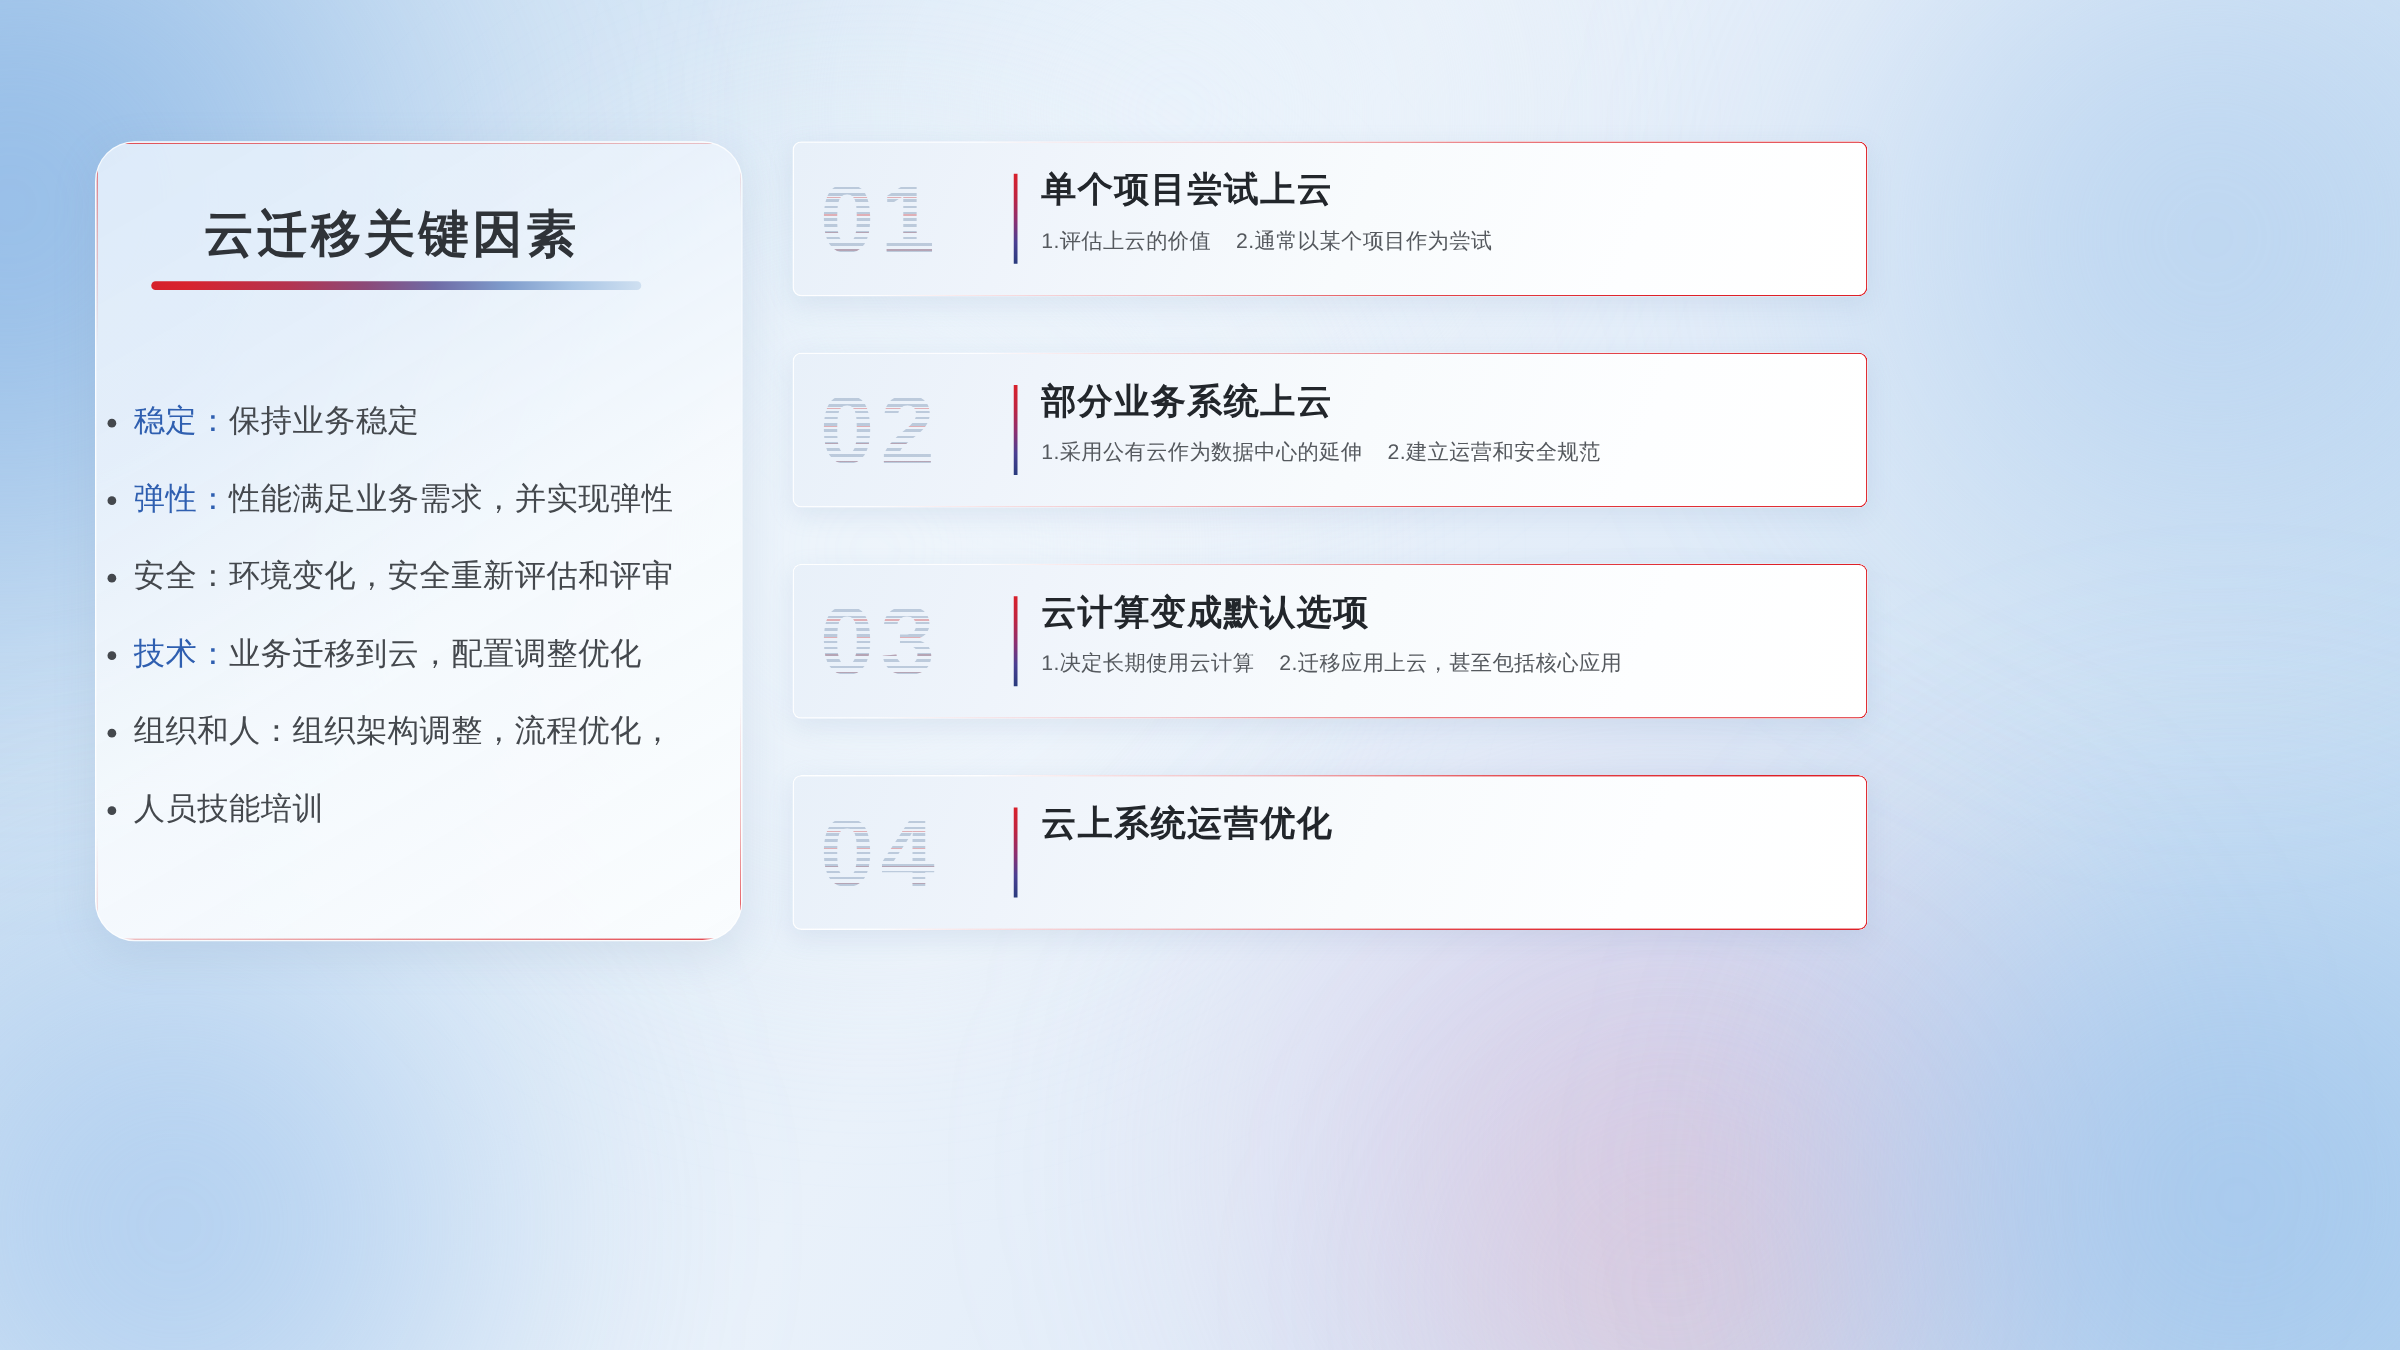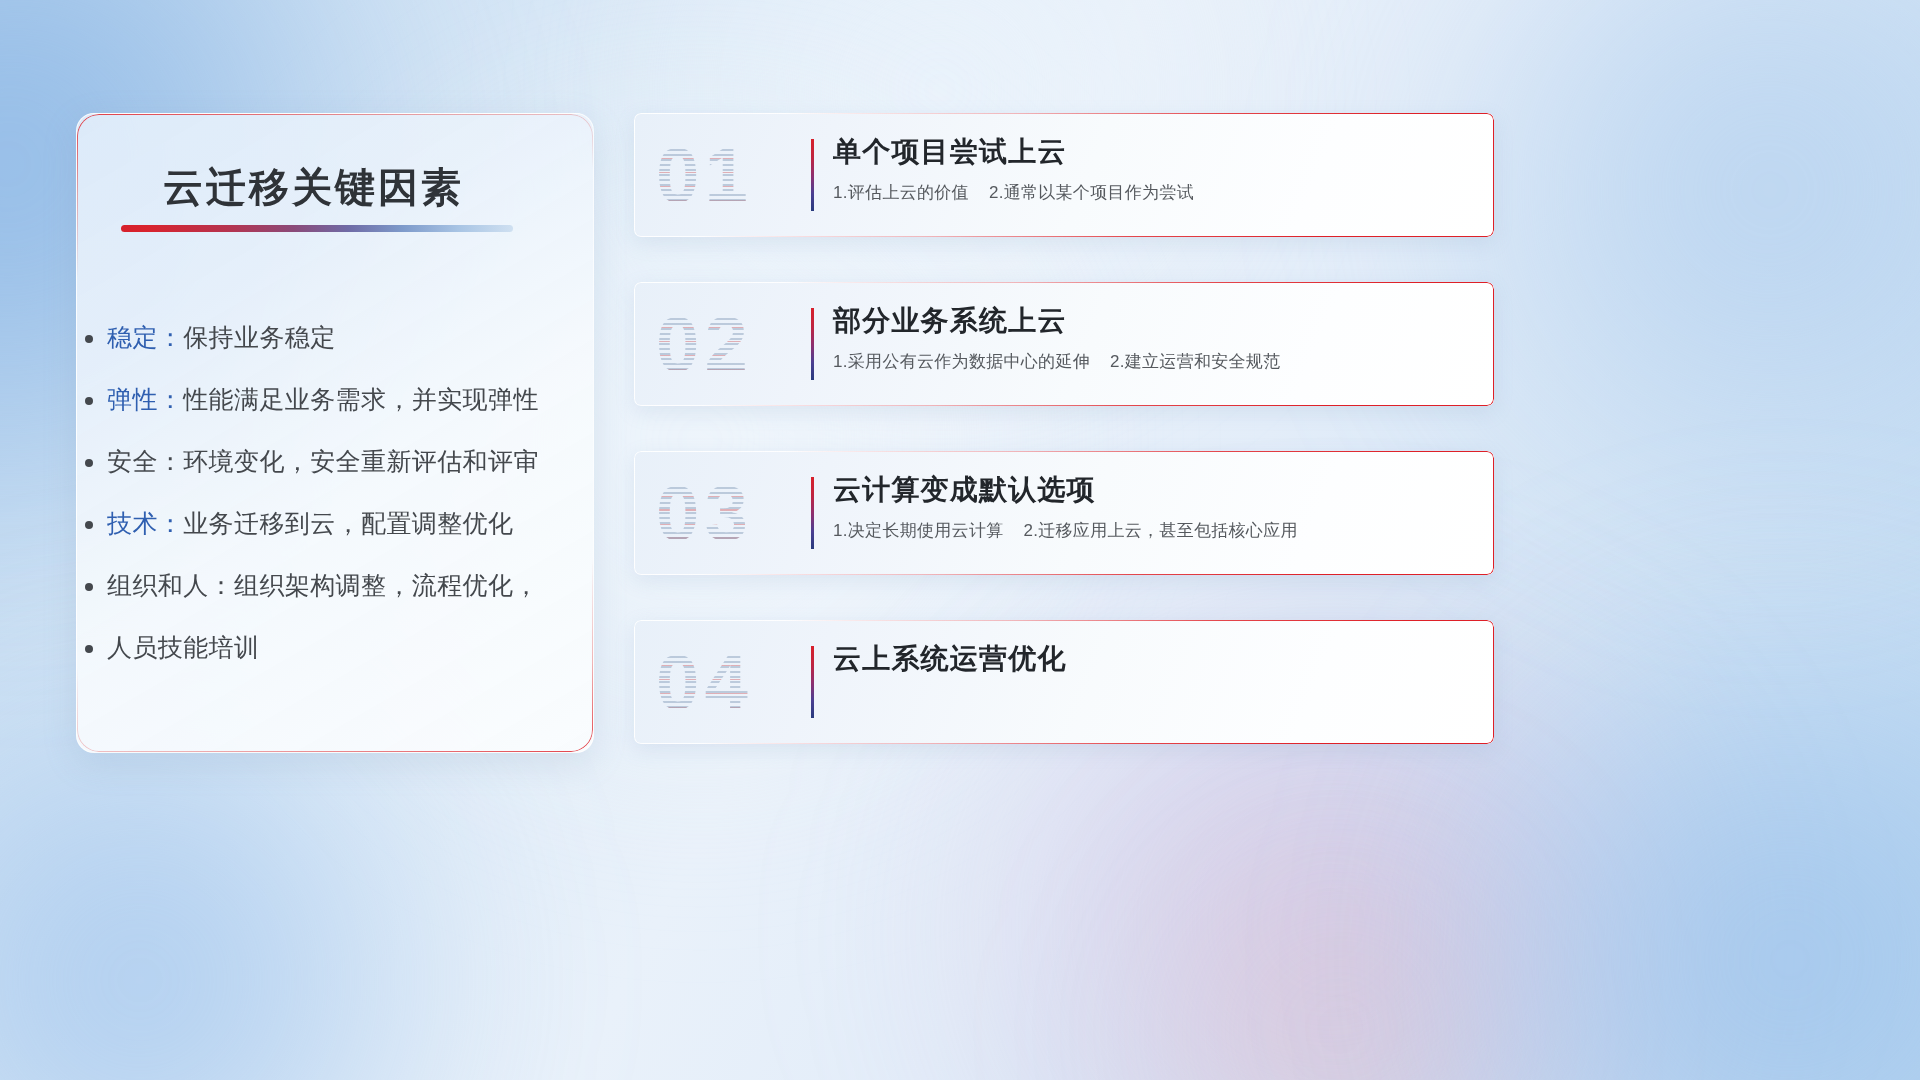--- a/index.html
+++ b/index.html
@@ -42,21 +42,21 @@
             background:radial-gradient(circle at 50% 50%, rgba(233,186,190,.40), rgba(233,186,190,0) 66%); }
   .blob-h { left:250px; top:60px; width:900px; height:760px;
             background:radial-gradient(circle at 50% 50%, rgba(245,249,253,.75), rgba(245,249,253,0) 70%); }
 
   
   #stage { position:absolute; inset:0; z-index:2; }
 
   
   #left-panel {
     position:absolute; left:76px; top:113px; width:518px; height:640px;
-    border-radius:18px;
+    border-radius:32px;
     background:linear-gradient(150deg,
         rgba(226,238,250,.92) 0%,
         rgba(234,242,251,.90) 28%,
         rgba(246,250,253,.93) 58%,
         rgba(250,252,254,.96) 100%);
     border:1px solid rgba(255,255,255,.75);
     box-shadow:0 10px 34px rgba(120,150,185,.18);
     overflow:hidden;
   }
   #left-panel .edge-red {

